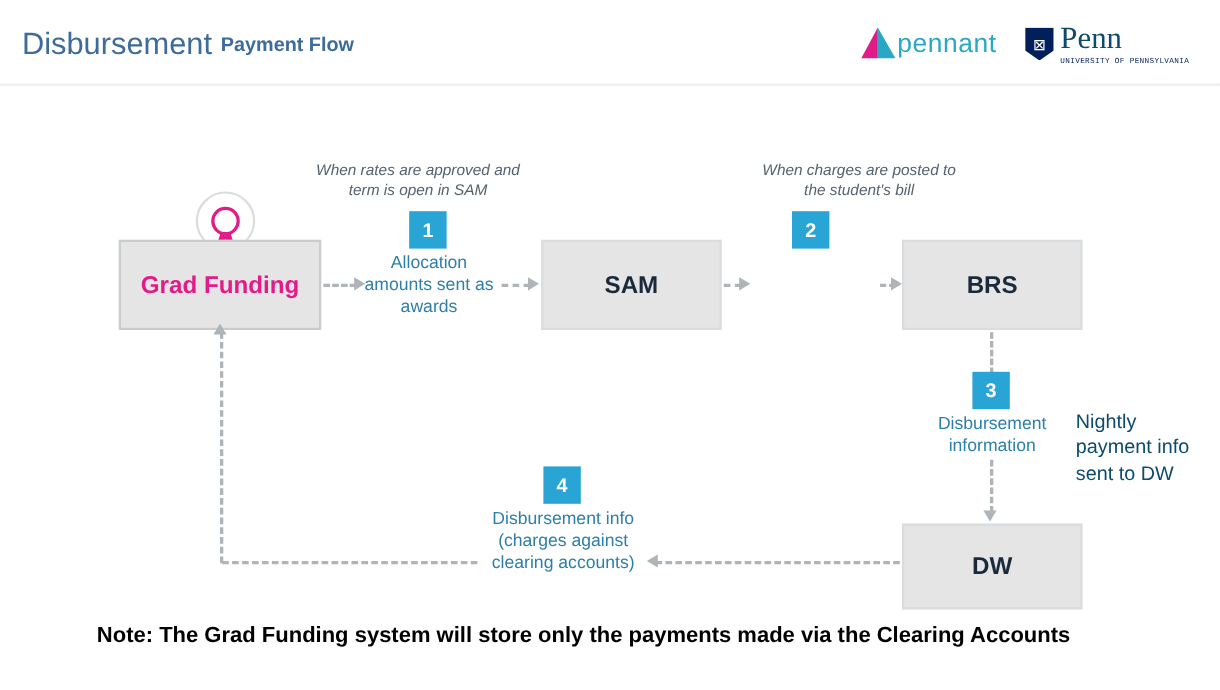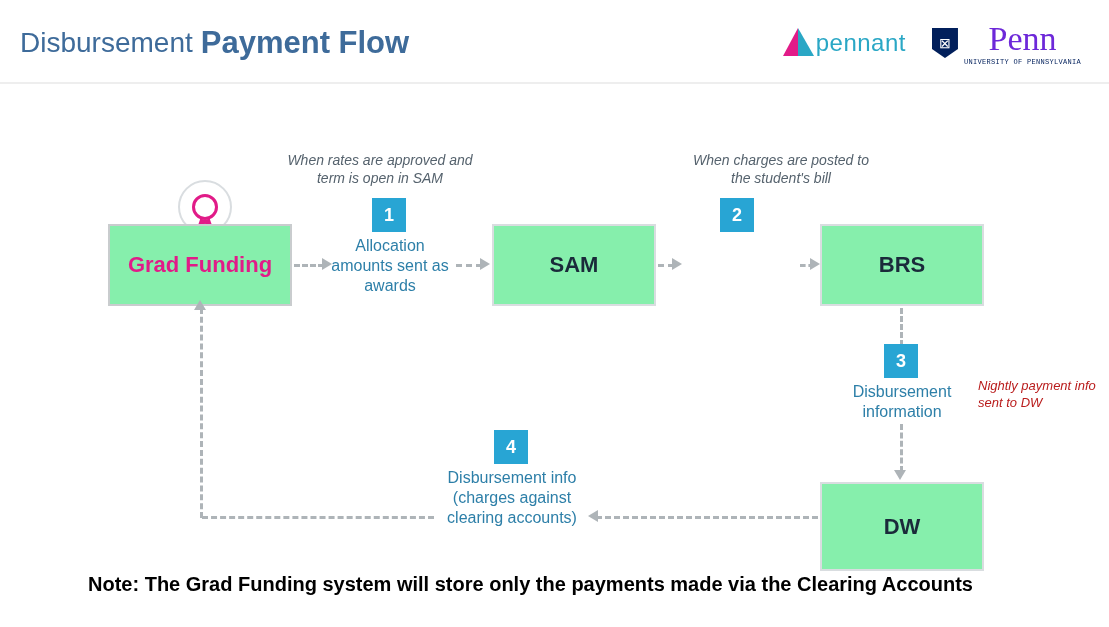--- a/index.html
+++ b/index.html
@@ -13,70 +13,70 @@
   }
   .header {
     display: flex;
     justify-content: space-between;
     align-items: center;
     padding: 20px 28px 16px 20px;
     border-bottom: 2px solid #eee;
   }
   .title-wrap { display: flex; align-items: center; gap: 8px; }
   .title-light { font-size: 28px; font-weight: 300; color: #3e6b9a; }
-  .title-bold  { font-size: 31px; font-weight: 700; color: #3e6b9a; }
+  .title-bold  { font-size: 18px; font-weight: 700; color: #3e6b9a; }
   .logos { display: flex; align-items: center; gap: 26px; }
   .pennant-logo { display: flex; align-items: center; gap: 1px; }
   .pennant-word { font-size: 24px; color: #2aa7c5; letter-spacing: .5px; }
   .penn-logo { display: flex; align-items: center; gap: 6px; }
   .penn-shield {
     width: 26px; height: 30px;
     background: #011F5B;
     position: relative;
     clip-path: polygon(0 0,100% 0,100% 70%,50% 100%,0 70%);
   }
   .penn-shield::after{
     content:"⊠"; color:#fff; position:absolute; inset:0;
     display:flex; align-items:center; justify-content:center;
     font-size:14px;
   }
-  .penn-word { font-family: Georgia, serif; font-size: 34px; color:#6d28d9;text-align:center; }
+  .penn-word { font-family: Georgia, serif; font-size: 28px; color:#0c4a6e; }
   .penn-sub  { font-family: Liberation Mono, monospace; font-size: 7px; color:#011F5B; letter-spacing:.3px; text-transform: uppercase;}
 
   .canvas { position: relative; width: 100%; height: 520px; }
 
   .node {
     position: absolute;
     border: 2px solid #d9dde0;
-    background: #86efac;
+    background: #e5e5e5;
     display: flex;
     align-items: center;
     justify-content: center;
     font-weight: 700;
     font-size: 22px;
     color: #1a2a3a;
   }
   .node-gf { left: 108px; top: 140px; width: 184px; height: 82px; color:#e11b88; border-color:#c9ccce;}
   .node-sam{ left: 492px; top: 140px; width: 164px; height: 82px; }
   .node-brs{ left: 820px; top: 140px; width: 164px; height: 82px; }
-  .node-dw { left: 820px; top: 398px; width: 164px; height: 89px; }
+  .node-dw { left: 820px; top: 398px; width: 164px; height: 78px; }
 
   .step-badge {
     position:absolute;
     width: 34px; height: 34px;
     background:#28a5d4; color:#fff;
     display:flex; align-items:center; justify-content:center;
     font-weight:700; font-size:18px;
   }
   .step-caption {
     position:absolute;
     color:#2d7fa8; font-size:16px; text-align:center; line-height:1.25;
   }
   .step-caption.italic { font-style: italic; color:#55626d; font-size:14px; }
-  .side-note { position:absolute; color:#b91c1c; font-size:13px; font-style:italic; text-align:left; line-height:1.3;}
+  .side-note { position:absolute; color:#0c4a6e; font-size:18px; text-align:left; line-height:1.3;}
 
   .dash-line { position:absolute; background: none; }
   .dash-h { border-top: 3px dashed #aeb4b8; height:0; }
   .dash-v { border-left:3px dashed #aeb4b8; width:0; }
 
   .arrow-r, .arrow-l, .arrow-d, .arrow-u {
     position:absolute; width:0; height:0;
   }
   .arrow-r { border-top:6px solid transparent; border-bottom:6px solid transparent; border-left:10px solid #aeb4b8;}
   .arrow-l { border-top:6px solid transparent; border-bottom:6px solid transparent; border-right:10px solid #aeb4b8;}

